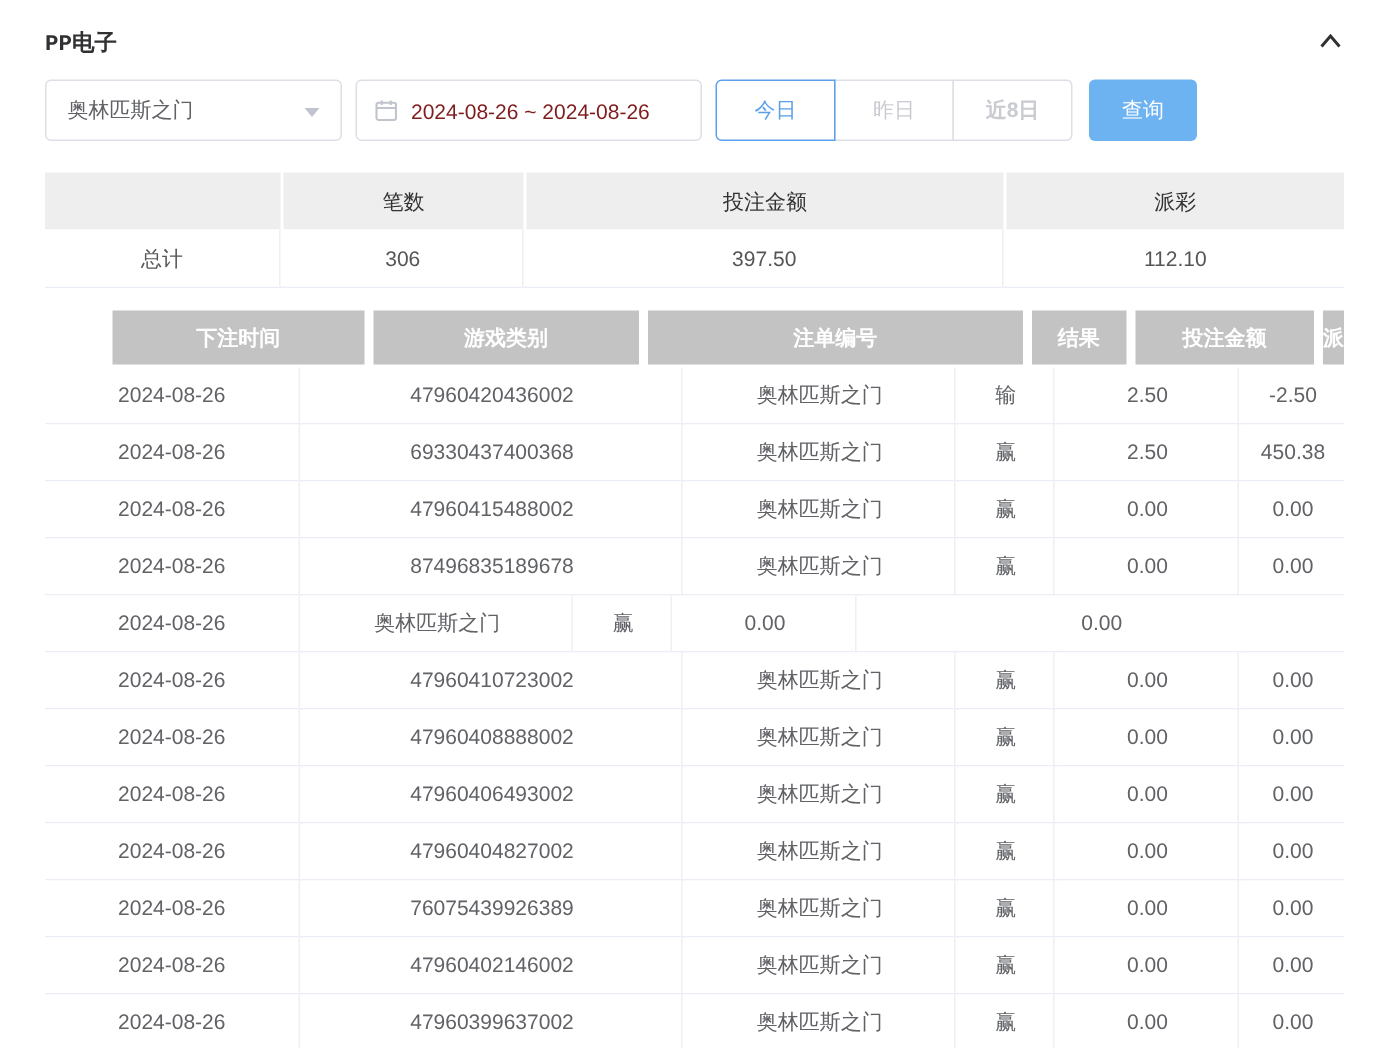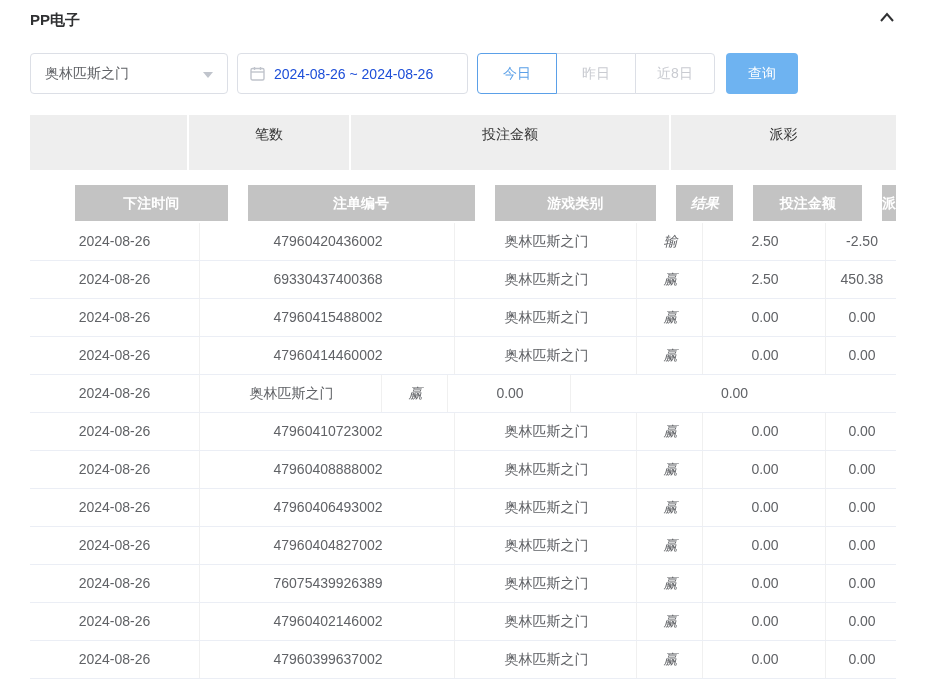--- a/index.html
+++ b/index.html
@@ -15,83 +15,83 @@
   }
   *{box-sizing:border-box;margin:0;padding:0;}
   html,body{background:#fff;}
   body{
     width:926px;height:699px;overflow:hidden;position:relative;
     font-family:"Liberation Sans","DejaVu Sans",sans-serif;
     font-size:14px;color:var(--text);
   }
   .panel{padding:0 30px;}
   .panel-header{
-    display:flex;justify-content:space-between;align-items:flex-start;
-    padding-top:11px;height:38px;
+    display:flex;justify-content:space-between;align-items:flex-end;
+    padding-top:11px;height:38px;font-family:Liberation Mono, monospace;
   }
   .page-title{font-size:15px;font-weight:bold;color:#303133;}
   .collapse-btn{cursor:pointer;display:flex;align-items:center;background:none;border:none;}
   .controls{
     margin-top:15px;display:flex;align-items:center;height:41px;
   }
   .select-box{
     width:198px;height:41px;border:1px solid var(--border);border-radius:4px;
     display:flex;align-items:center;justify-content:space-between;
     padding:0 14px;color:#606266;cursor:pointer;background:#fff;
   }
   .caret-down{
     width:0;height:0;border-left:5px solid transparent;border-right:5px solid transparent;
     border-top:6px solid #c0c4cc;margin-top:2px;
   }
   .date-box{
     margin-left:9px;width:231px;height:41px;border:1px solid var(--border);border-radius:4px;
-    display:flex;align-items:center;padding:0 12px;color:#1d4ed8;cursor:pointer;background:#fff;
+    display:flex;align-items:center;padding:0 12px;color:#7f1d1d;cursor:pointer;background:#fff;
   }
   .date-box .cal{margin-right:9px;display:flex;align-items:center;}
   .btn-group{margin-left:9px;display:flex;}
   .seg{
     width:80px;height:41px;background:#fff;border:1px solid var(--border);
     color:var(--muted);font-size:14px;cursor:pointer;margin-left:-1px;
     font-family:inherit;
   }
   .seg:first-child{margin-left:0;border-radius:4px 0 0 4px;}
-  .seg:last-child{border-radius:0 4px 4px 0;}
+  .seg:last-child{border-radius:0 4px 4px 0;font-weight:bold;}
   .seg.active{border-color:var(--accent-border);color:var(--accent-border);position:relative;z-index:1;}
   .query-btn{
     margin-left:11px;width:72px;height:41px;background:var(--accent);color:#fff;
     border:none;border-radius:4px;font-size:14px;cursor:pointer;font-family:inherit;
   }
   
   .sum-table{margin-top:21px;}
   .sum-head,.sum-row{display:flex;gap:2px;}
   .sum-head .cell{
-    background:var(--sum-head-bg);height:55px;line-height:38px;text-align:center;color:#333;
+    background:var(--sum-head-bg);height:38px;line-height:38px;text-align:center;color:#333;
   }
   .sum-row{border-bottom:1px solid var(--row-border);}
   .sum-row .cell{
     height:38px;line-height:38px;text-align:center;color:#555;background:#fff;
     border-right:1px solid #f0f0f0;
   }
   .sum-row .cell:last-child{border-right:none;}
   .s1{width:157px;} .s2{width:160px;} .s3{width:318px;} .s4{width:225px;flex:1;}
   
   .main-table{margin-top:15px;}
-  .t-head{display:flex;gap:20px;margin-bottom:2px;margin-left:45px;}
+  .t-head{display:flex;gap:6px;margin-bottom:2px;margin-left:45px;}
   .t-head .cell{
     background:var(--main-head-bg);color:#fff;font-weight:bold;
     height:36px;line-height:36px;text-align:center;
   }
   .t-row{display:flex;gap:2px;border-bottom:1px solid var(--row-border);justify-content:flex-end;}
   .t-row .cell{
     height:37px;line-height:37px;text-align:center;color:var(--text);background:#fff;
     border-right:1px solid #f0f0f0;overflow:hidden;white-space:nowrap;
   }
   .t-row .cell:last-child{border-right:none;}
   .col-time{width:170px;} .col-order{width:253px;} .col-game{width:180px;}
-  .col-result{width:64px;font-style:italic;} .col-bet{width:121px;} .col-payout{width:71px;flex:1;}
+  .col-result{width:64px;} .col-bet{width:121px;} .col-payout{width:71px;flex:1;}
   .neg{color:var(--neg);}
 </style>
 </head>
 <body>
 
 <div class="panel">
 
   <div class="panel-header">
     <div class="page-title">PP电子</div>
     <button class="collapse-btn">
@@ -130,27 +130,33 @@
     <button class="query-btn">查询</button>
   </div>
 
   <div class="sum-table">
     <div class="sum-head">
       <div class="cell s1"></div>
       <div class="cell s2">笔数</div>
       <div class="cell s3">投注金额</div>
       <div class="cell s4">派彩</div>
     </div>
+    <div class="sum-row">
+      <div class="cell s1">总计</div>
+      <div class="cell s2">306</div>
+      <div class="cell s3">397.50</div>
+      <div class="cell s4">112.10</div>
+    </div>
   </div>
 
   <div class="main-table">
     <div class="t-head">
       <div class="cell col-time">下注时间</div>
+      <div class="cell col-game">游戏类别</div>
       <div class="cell col-order">注单编号</div>
-      <div class="cell col-game">游戏类别</div>
       <div class="cell col-result">结果</div>
       <div class="cell col-bet">投注金额</div>
       <div class="cell col-payout">派彩</div>
     </div>
     <div id="table-body">
   <div class="t-row">
     <div class="cell col-time">2024-08-26</div>
     <div class="cell col-order">47960420436002</div>
     <div class="cell col-game">奥林匹斯之门</div>
     <div class="cell col-result">输</div>
@@ -171,21 +177,21 @@
     <div class="cell col-time">2024-08-26</div>
     <div class="cell col-order">47960415488002</div>
     <div class="cell col-game">奥林匹斯之门</div>
     <div class="cell col-result">赢</div>
     <div class="cell col-bet">0.00</div>
     <div class="cell col-payout">0.00</div>
   </div>
 
   <div class="t-row">
     <div class="cell col-time">2024-08-26</div>
-    <div class="cell col-order">47960414460002</div>
+    <div class="cell col-order">87496835189678</div>
     <div class="cell col-game">奥林匹斯之门</div>
     <div class="cell col-result">赢</div>
     <div class="cell col-bet">0.00</div>
     <div class="cell col-payout">0.00</div>
   </div>
 
   <div class="t-row">
     <div class="cell col-time">2024-08-26</div>
     <div class="cell col-game">奥林匹斯之门</div>
     <div class="cell col-result">赢</div>

